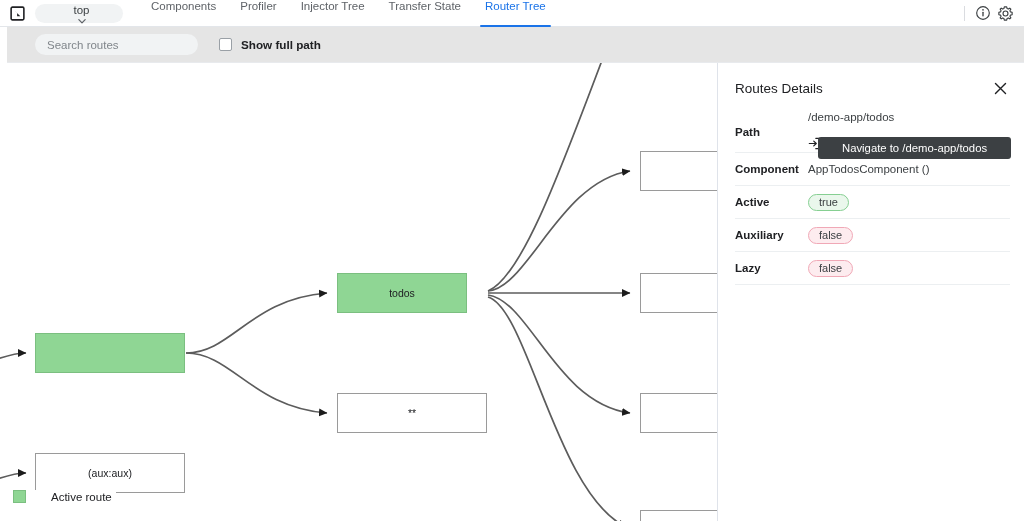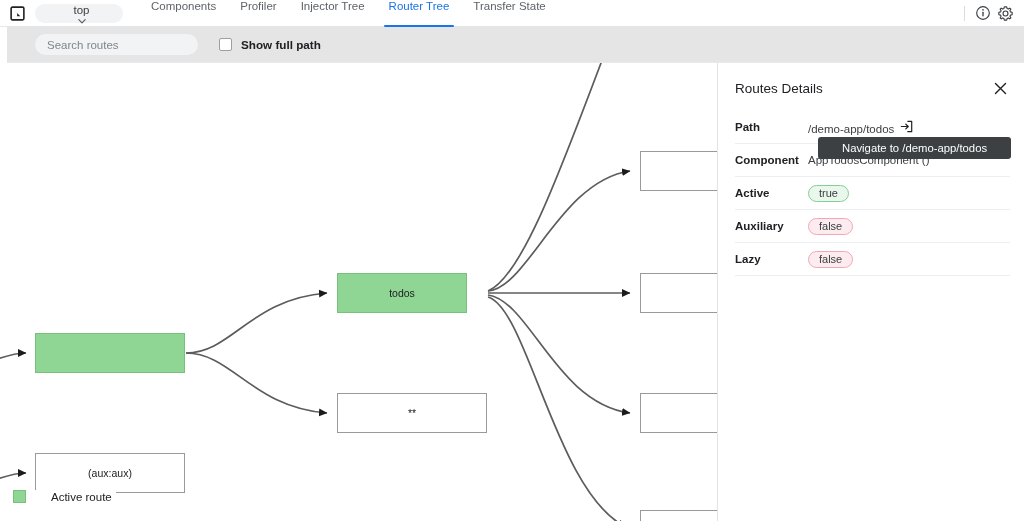--- a/index.html
+++ b/index.html
@@ -243,24 +243,25 @@
   }
   .row-key {
     width: 73px;
     font-weight: bold;
     color: #202124;
     flex-shrink: 0;
   }
   .row-val {
     color: #3c4043;
     display: flex;
-    align-items: flex-end;
-    gap: 6px;
+    align-items: flex-start;
+    gap: 14px;
     white-space: nowrap;
     overflow: hidden;
+    flex-direction: column;
   }
   .badge {
     display: inline-flex;
     align-items: center;
     justify-content: center;
     height: 17px;
     min-width: 41px;
     padding: 0 10px;
     border-radius: 9px;
     font-size: 11px;
@@ -319,25 +320,25 @@
     <div class="tabs">
       <div class="tab">
         <span>Components</span>
       </div>
       <div class="tab">
         <span>Profiler</span>
       </div>
       <div class="tab">
         <span>Injector Tree</span>
       </div>
+      <div class="tab">
+        <span>Transfer State</span>
+      </div>
       <div class="tab active">
         <span>Router Tree</span>
-      </div>
-      <div class="tab">
-        <span>Transfer State</span>
       </div>
     </div>
 
     <div class="toolbar-right">
       <div class="tb-div"></div>
       <div class="icon-btn">
         <svg width="16" height="16" viewBox="0 0 18 18" aria-hidden="true">
           <circle cx="9" cy="9" r="7.1" fill="none" stroke="#3c4043" stroke-width="1.3"></circle>
           <circle cx="9" cy="5.4" r="0.95" fill="#3c4043"></circle>
           <rect x="8.25" y="7.5" width="1.5" height="5.4" rx="0.7" fill="#3c4043"></rect>

